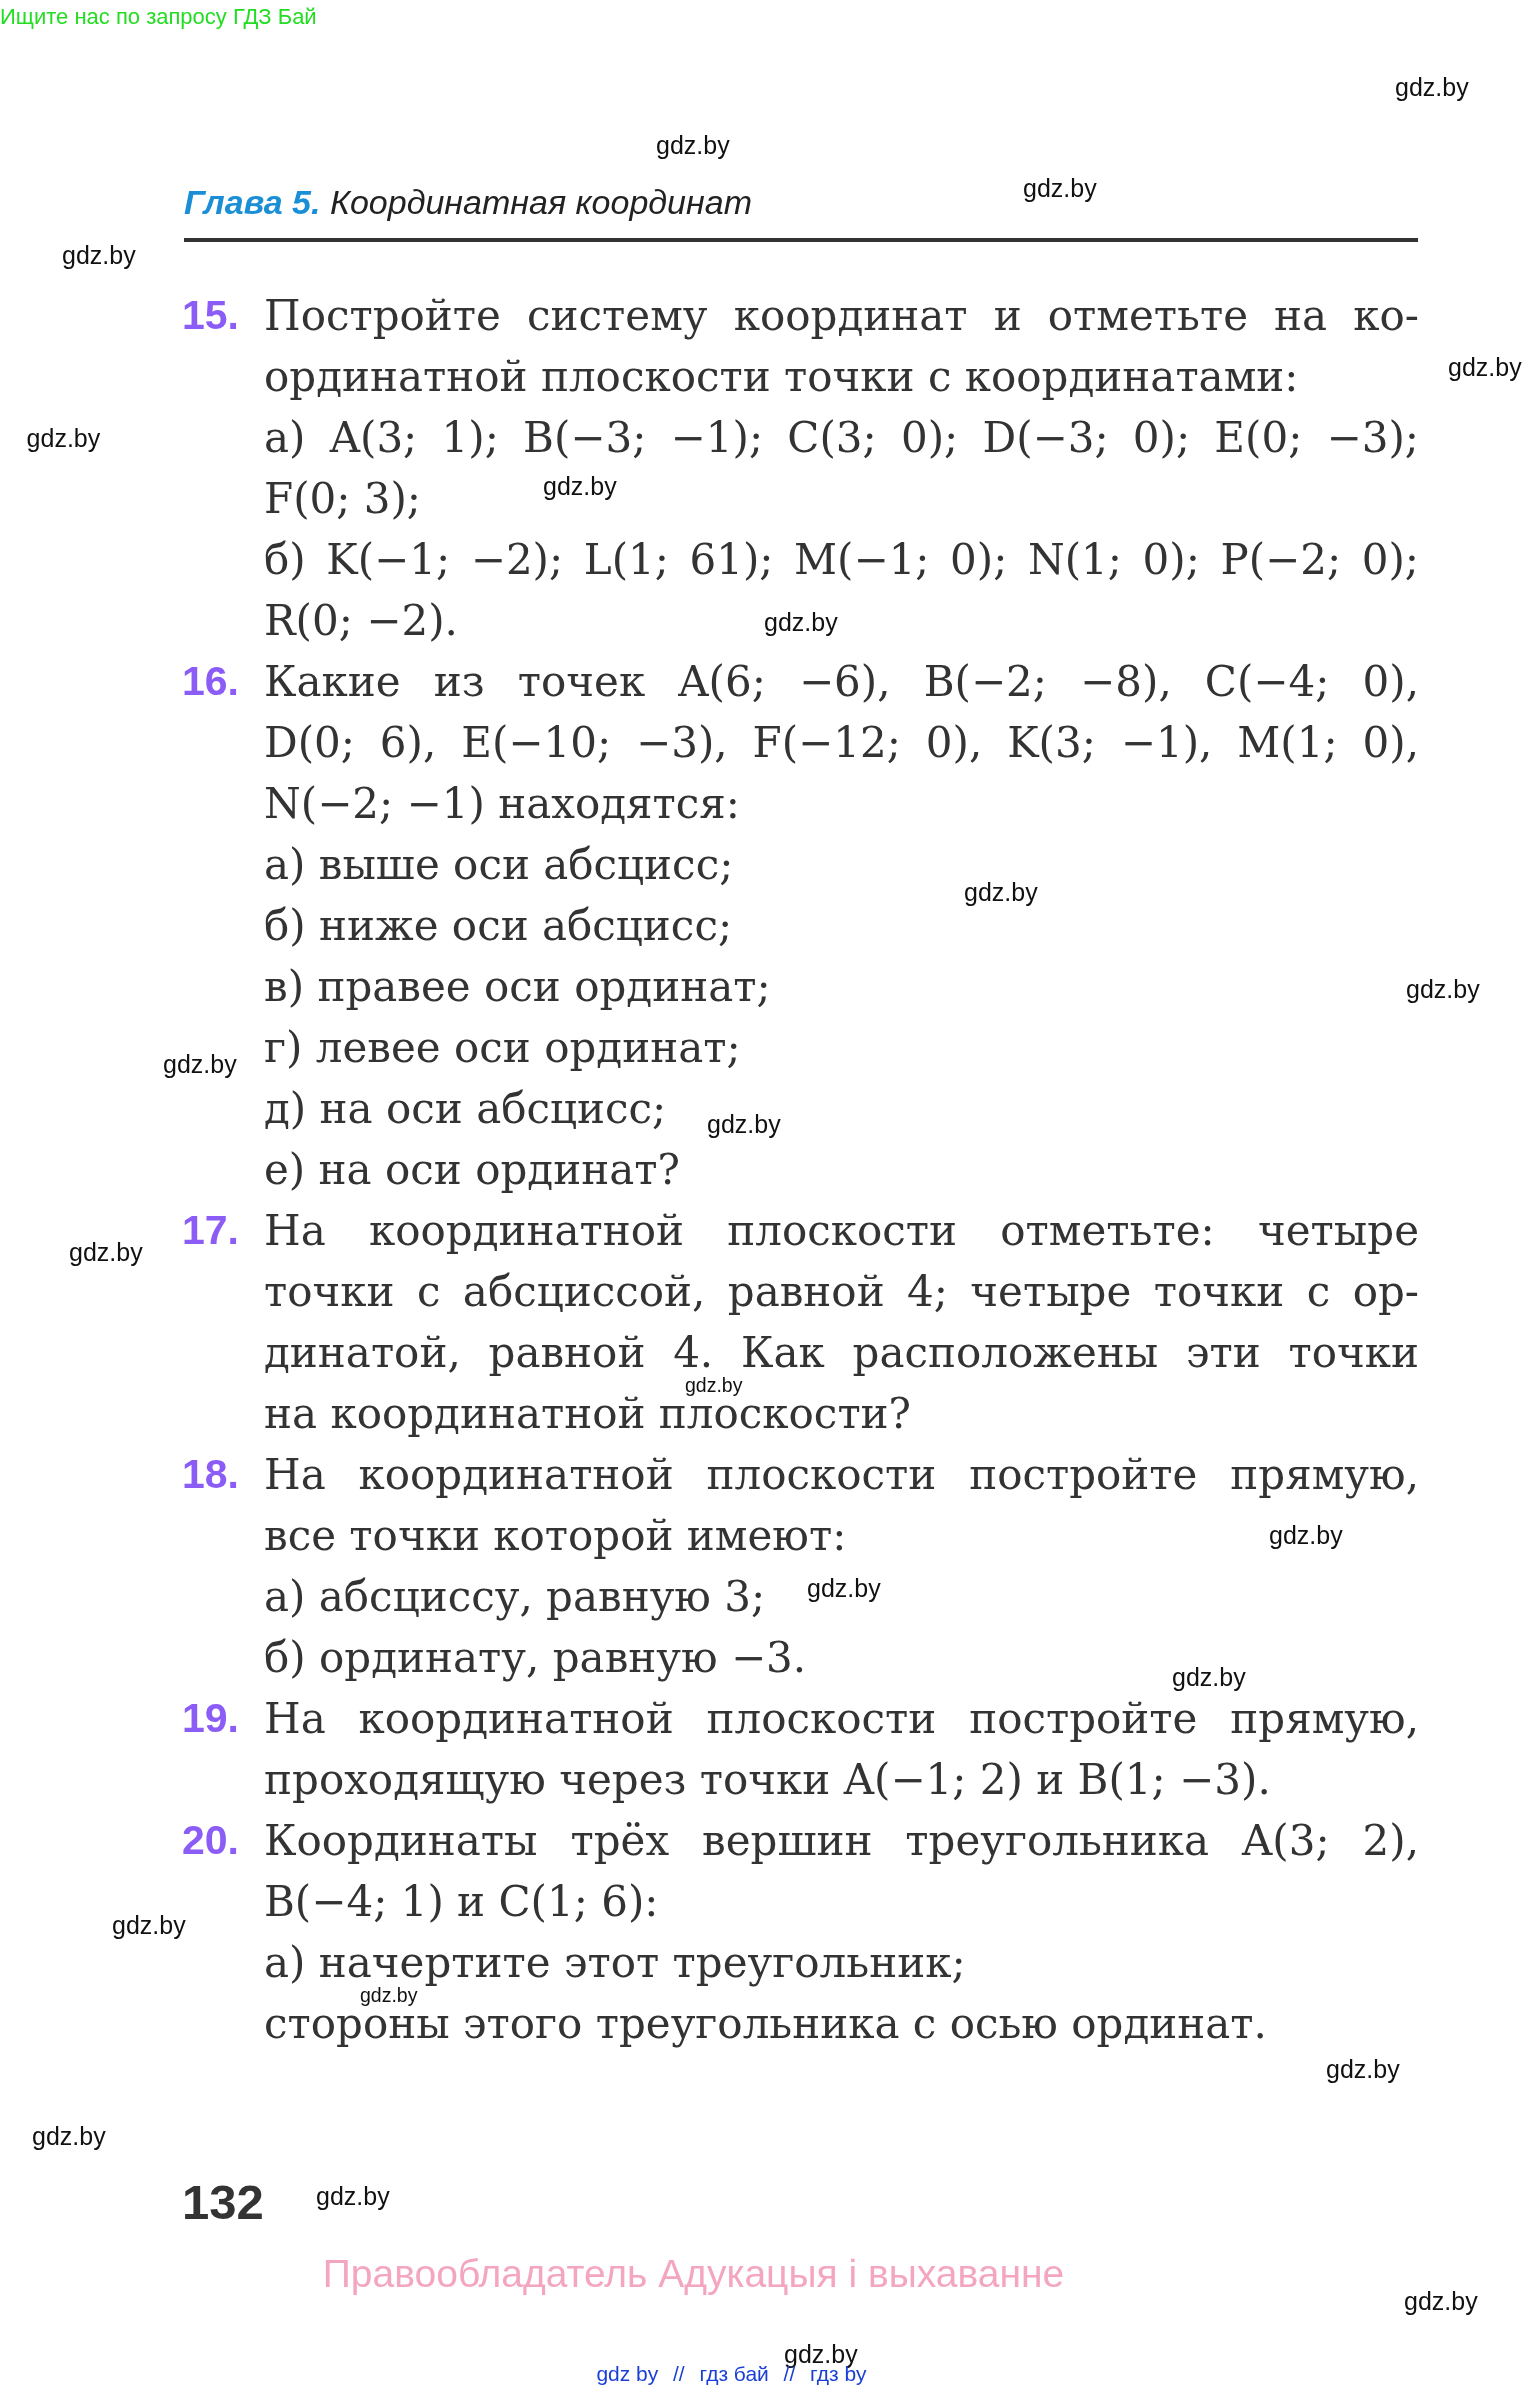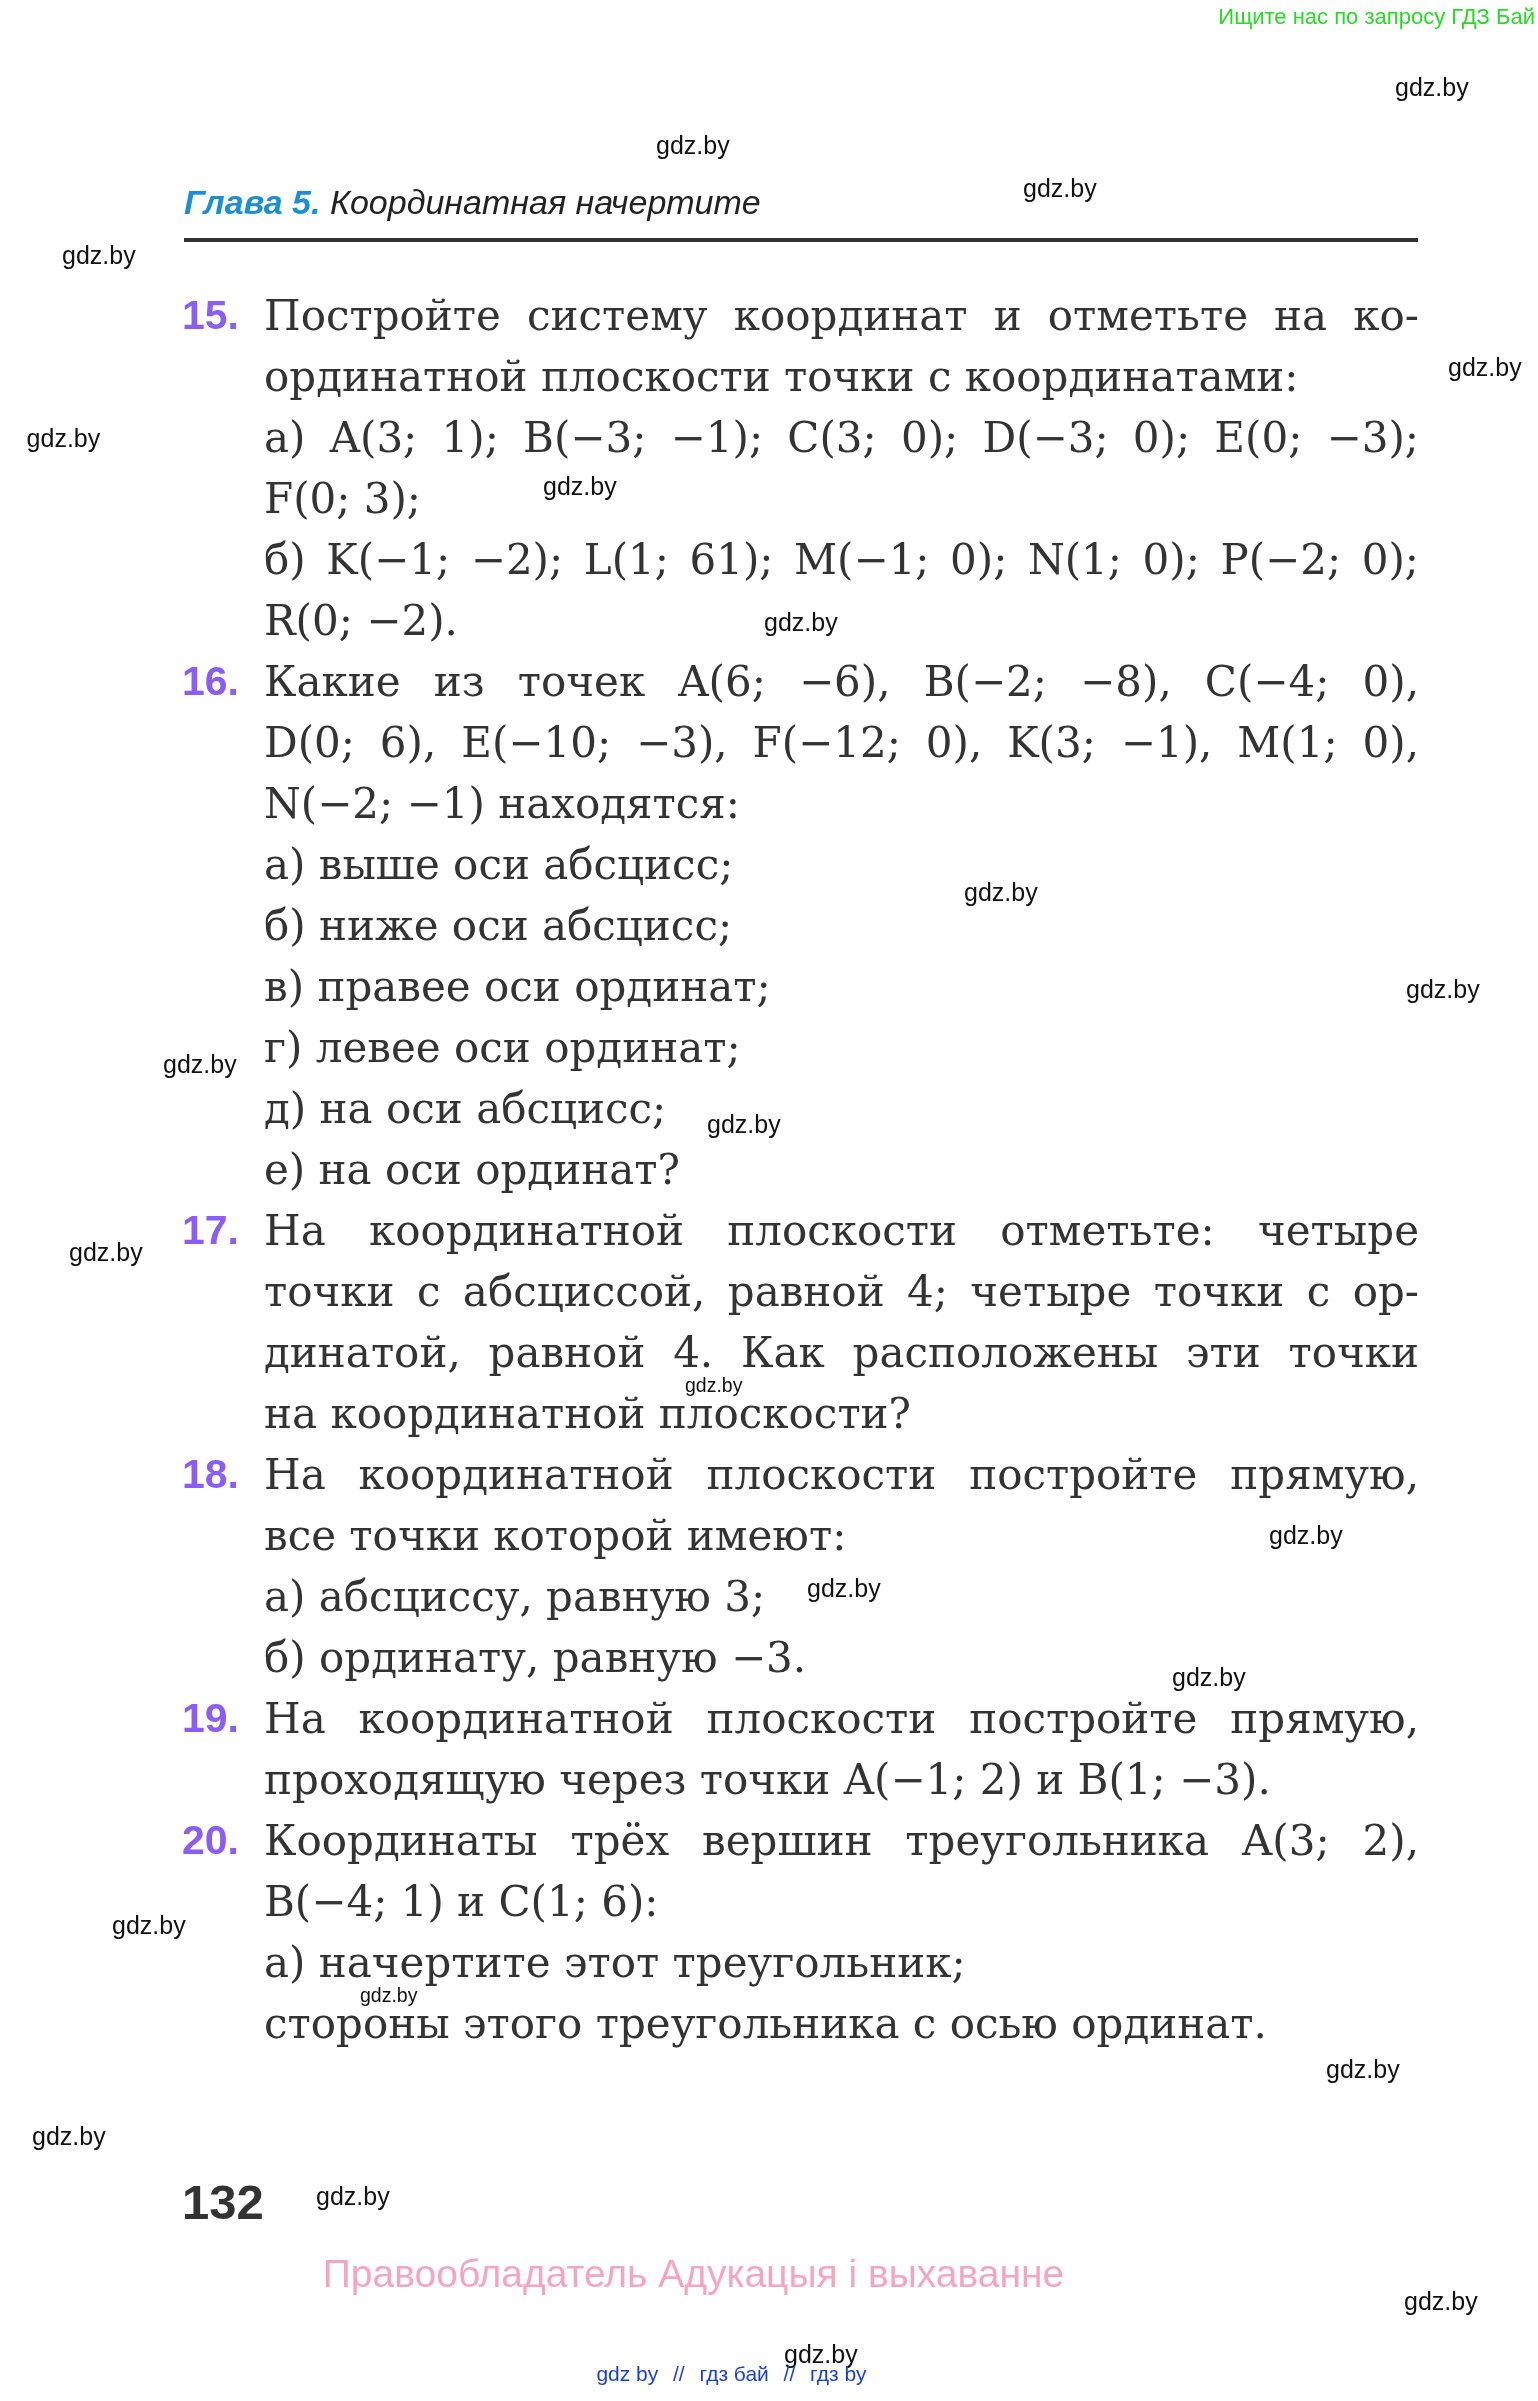--- a/index.html
+++ b/index.html
@@ -1,18 +1,18 @@
 <!DOCTYPE html>
 <html style="font-size:14px"><head>
 <meta charset="utf-8">
 <style>
   html, body { margin:0; padding:0; background:#ffffff; }
   body { width:1539px; height:2401px; position:relative; overflow:hidden; }
   .abs { position:absolute; }
-  .banner { top:3.5px; left:0; width:1535px; text-align:right; color:#22dd22;
+  .banner { top:3.5px; left:0; width:1535px; text-align:left; color:#22dd22;
     font-family:"Liberation Sans", sans-serif; font-size:22px; }
   .chapter { left:184px; top:183px; font-family:"Liberation Sans", sans-serif; font-size:34px; font-style:italic; color:#222; }
   .chapter .num { color:#1a8fd6; font-weight:bold; }
   .rule { left:184px; top:238px; width:1234px; height:4.4px; background:#333; }
   .content { left:182px; top:285px; width:1237px; font-family:"DejaVu Serif", serif; font-size:42px; color:#333; }
   .line { height:61px; line-height:61px; white-space:nowrap; position:relative; }
   .line.just { text-align:justify; text-align-last:justify; }
   .pnum { position:absolute; left:0; top:0; font-family:"Liberation Sans", sans-serif; font-weight:bold; color:#8b5cf6; font-size:41px; }
   .txt { display:block; margin-left:82px; }
   .wm { font-family:"Liberation Sans", sans-serif; font-size:25px; color:#111; }
@@ -21,21 +21,21 @@
   .footer-links { top:2362px; left:0; width:1463px; text-align:center; font-family:"Liberation Sans", sans-serif; font-size:21px; color:#1a3fd6; }
   .footer-links .sep { margin:0 8.9px; }
 </style>
 </head>
 <body>
 
 <div class="abs banner">Ищите нас по запросу ГДЗ Бай</div>
 
 <div class="abs chapter">
   <span class="num">Глава 5.</span>
-  <span>Координатная начертите</span>
+  <span>Координатная координат</span>
 </div>
 <div class="abs rule"></div>
 
 <div class="abs content">
 
   <div class="line just">
       <span class="pnum">15.</span>
       <span class="txt">Постройте систему координат и отметьте на ко-</span>
     </div>
   <div class="line">

